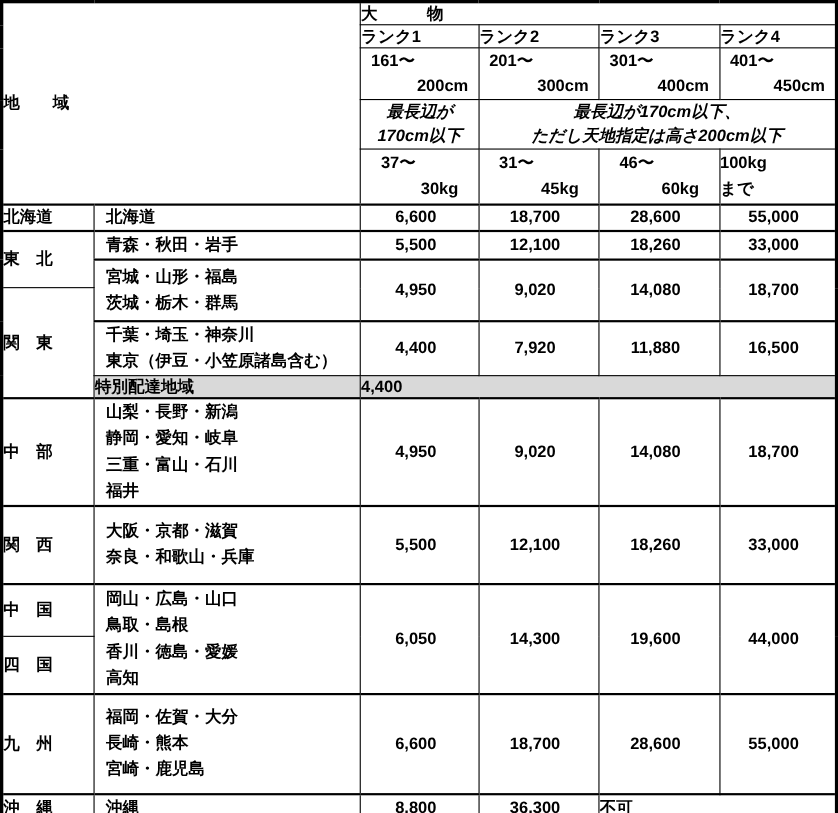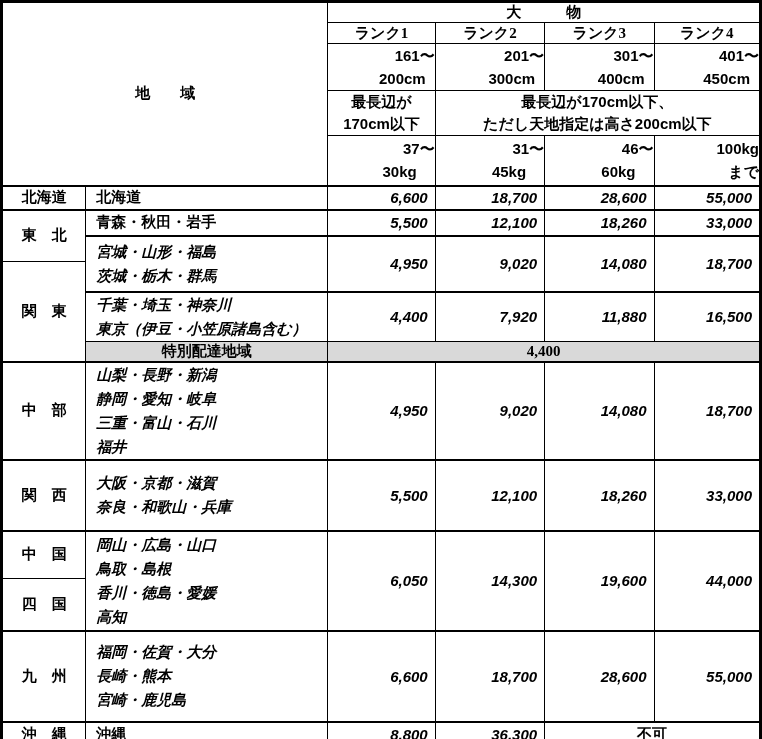--- a/index.html
+++ b/index.html
@@ -15,33 +15,33 @@
     width:762px;
   }
   td{
     border:1px solid #000;
     padding:0;
     font-size:15px;
     vertical-align:middle;
     overflow:hidden;
   }
   tr.bt2 > td{border-top-width:2px;}
-  .c{text-align:center;font-family:Liberation Serif, serif;}
+  .c{text-align:left;}
   .l{text-align:left;padding-left:10px;}
-  .r{text-align:right;padding-right:7px;font-style:italic;}
-  .pre{white-space:pre-line;line-height:24px;font-style:italic;}
+  .r{text-align:center;padding-right:7px;}
+  .pre{white-space:pre-line;line-height:24px;}
   .gray{background:#d9d9d9;}
   
-  .split .a{text-align:right;line-height:23px;}
+  .split .a{text-align:left;line-height:23px;}
   .split .b{text-align:right;line-height:23px;}
   .pad9 .a{padding-left:9px;}   .pad9 .b{padding-right:9px;}
   .pad18 .a{padding-left:18px;} .pad18 .b{padding-right:18px;}
-  .csplit .a,.csplit .b{text-align:right;padding:0;}
+  .csplit .a,.csplit .b{text-align:left;padding:0;}
   
-  .stack div{text-align:center;line-height:22px;}
+  .stack div{text-align:center;line-height:22px;font-style:italic;}
 </style>
 </head>
 <body>
 
 <table class="freight">
   <colgroup>
     <col style="width:84px">
       <col style="width:241px">
     <col style="width:107px">
       <col style="width:109px">

